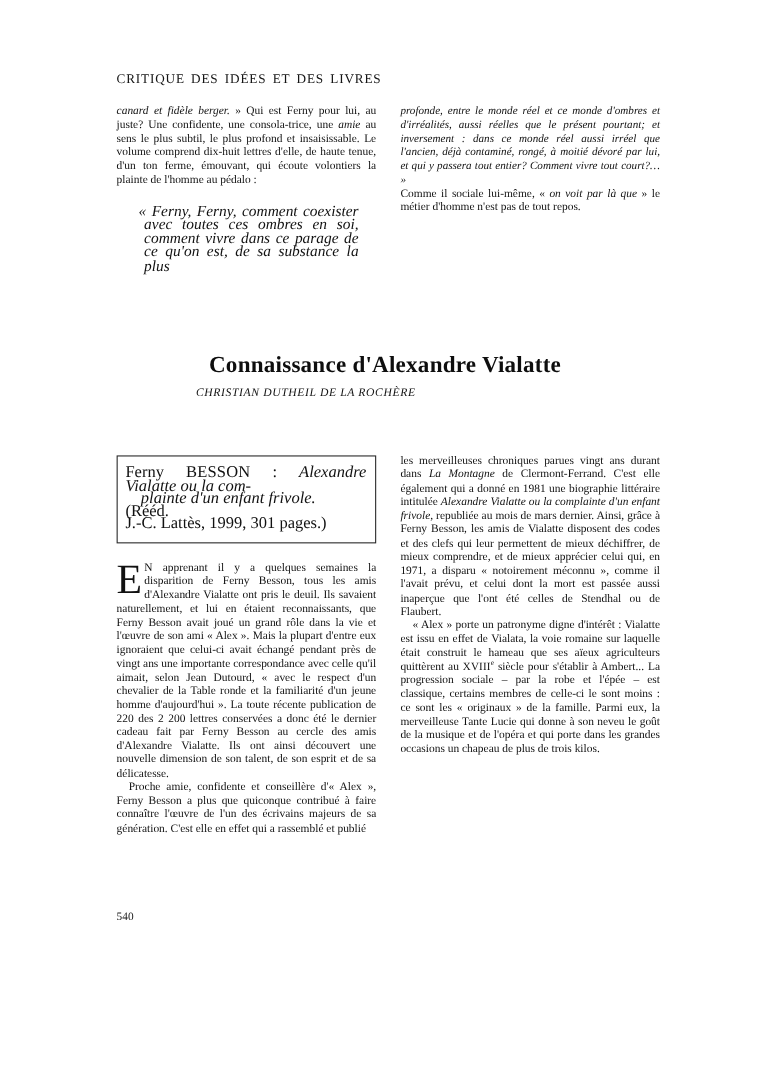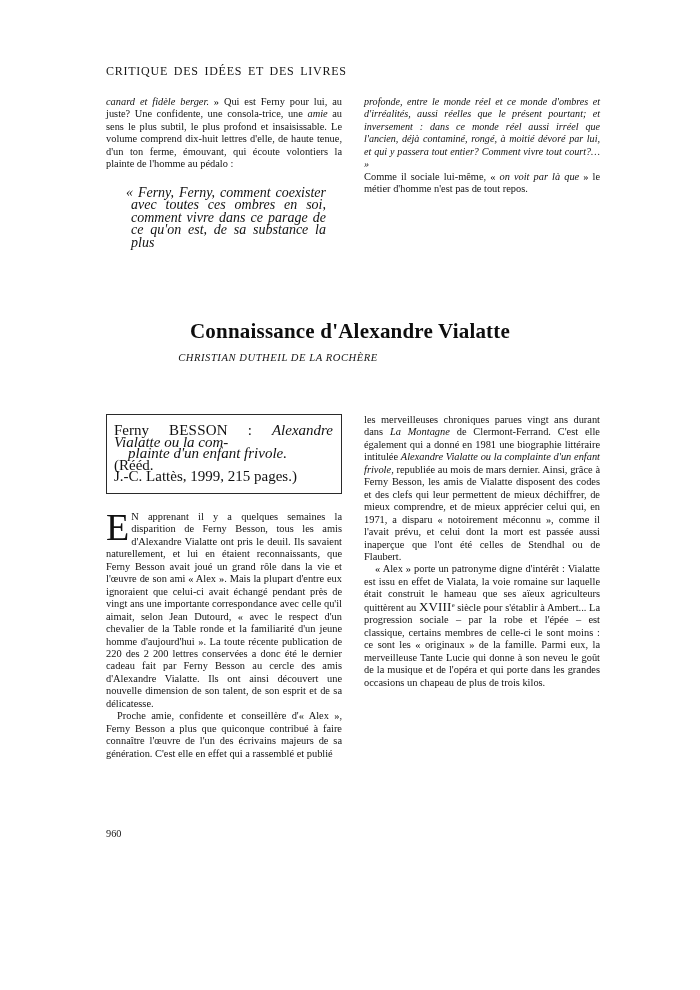--- a/index.html
+++ b/index.html
@@ -156,21 +156,21 @@
 
   p.body + p.body { margin-top: 0; }
 
   sup.ord {
     font-size: 6.6px;
     vertical-align: super;
     line-height: 0;
   }
   .sc-roman {
     font-variant: small-caps;
-    font-size: 13px;
+    font-size: 10px;
     letter-spacing: 0.2px;
   }
 
   
   .folio {
     position: absolute;
     left: 106px;
     top: 828px;
     font-size: 10.3px;
     color: #1a1a1a;
@@ -195,32 +195,32 @@
   </div>
 
   <h1 class="article-title">Connaissance d'Alexandre Vialatte</h1>
   <div class="article-author">CHRISTIAN DUTHEIL DE LA ROCHÈRE</div>
 
   <div class="main-cols">
 
     <div class="col">
 
       <div class="ref-box">
-        <p><span>Ferny</span> <span class="smallcaps">BESSON</span><span> : </span><span class="ref-italic">Alexandre Vialatte ou la com-</span><span class="ref-line2 ref-italic">plainte d'un enfant frivole.</span><span>(Rééd.</span><br><span>J.-C. Lattès, 1999, 215 pages.)</span></p>
+        <p><span>Ferny</span> <span class="smallcaps">BESSON</span><span> : </span><span class="ref-italic">Alexandre Vialatte ou la com-</span><span class="ref-line2 ref-italic">plainte d'un enfant frivole.</span><span>(Rééd.</span><br><span>J.-C. Lattès, 1999, 301 pages.)</span></p>
       </div>
 
       <p class="dropcap-para"><span class="dropcap">E</span><span class="lead-sc">N</span><span> apprenant il y a quelques semaines la disparition de Ferny Besson, tous les amis d'Alexandre Vialatte ont pris le deuil. Ils savaient naturellement, et lui en étaient reconnaissants, que Ferny Besson avait joué un grand rôle dans la vie et l'œuvre de son ami « Alex ». Mais la plupart d'entre eux ignoraient que celui-ci avait échangé pendant près de vingt ans une importante correspondance avec celle qu'il aimait, selon Jean Dutourd, « avec le respect d'un chevalier de la Table ronde et la familiarité d'un jeune homme d'aujourd'hui ». La toute récente publication de 220 des 2 200 lettres conservées a donc été le dernier cadeau fait par Ferny Besson au cercle des amis d'Alexandre Vialatte. Ils ont ainsi découvert une nouvelle dimension de son talent, de son esprit et de sa délicatesse.</span></p>
 
       <p class="body indent">Proche amie, confidente et conseillère d'« Alex », Ferny Besson a plus que quiconque contribué à faire connaître l'œuvre de l'un des écrivains majeurs de sa génération. C'est elle en effet qui a rassemblé et publié</p>
     </div>
 
     <div class="col">
 
       <p class="body"><span>les merveilleuses chroniques parues vingt ans durant dans </span><span style="font-style:italic">La Montagne</span><span> de Clermont-Ferrand. C'est elle également qui a donné en 1981 une biographie littéraire intitulée </span><span style="font-style:italic">Alexandre Vialatte ou la complainte d'un enfant frivole</span><span>, republiée au mois de mars dernier. Ainsi, grâce à Ferny Besson, les amis de Vialatte disposent des codes et des clefs qui leur permettent de mieux déchiffrer, de mieux comprendre, et de mieux apprécier celui qui, en 1971, a disparu « notoirement méconnu », comme il l'avait prévu, et celui dont la mort est passée aussi inaperçue que l'ont été celles de Stendhal ou de Flaubert.</span></p>
 
       <p class="body indent"><span>« Alex » porte un patronyme digne d'intérêt : Vialatte est issu en effet de Vialata, la voie romaine sur laquelle était construit le hameau que ses aïeux agriculteurs quittèrent au </span><span class="sc-roman">XVIII</span><sup class="ord">e</sup><span> siècle pour s'établir à Ambert... La progression sociale – par la robe et l'épée – est classique, certains membres de celle-ci le sont moins : ce sont les « originaux » de la famille. Parmi eux, la merveilleuse Tante Lucie qui donne à son neveu le goût de la musique et de l'opéra et qui porte dans les grandes occasions un chapeau de plus de trois kilos.</span></p>
 
     </div>
   </div>
 
-  <div class="folio">960</div>
+  <div class="folio">540</div>
 
 </div>
 
 </body></html>

